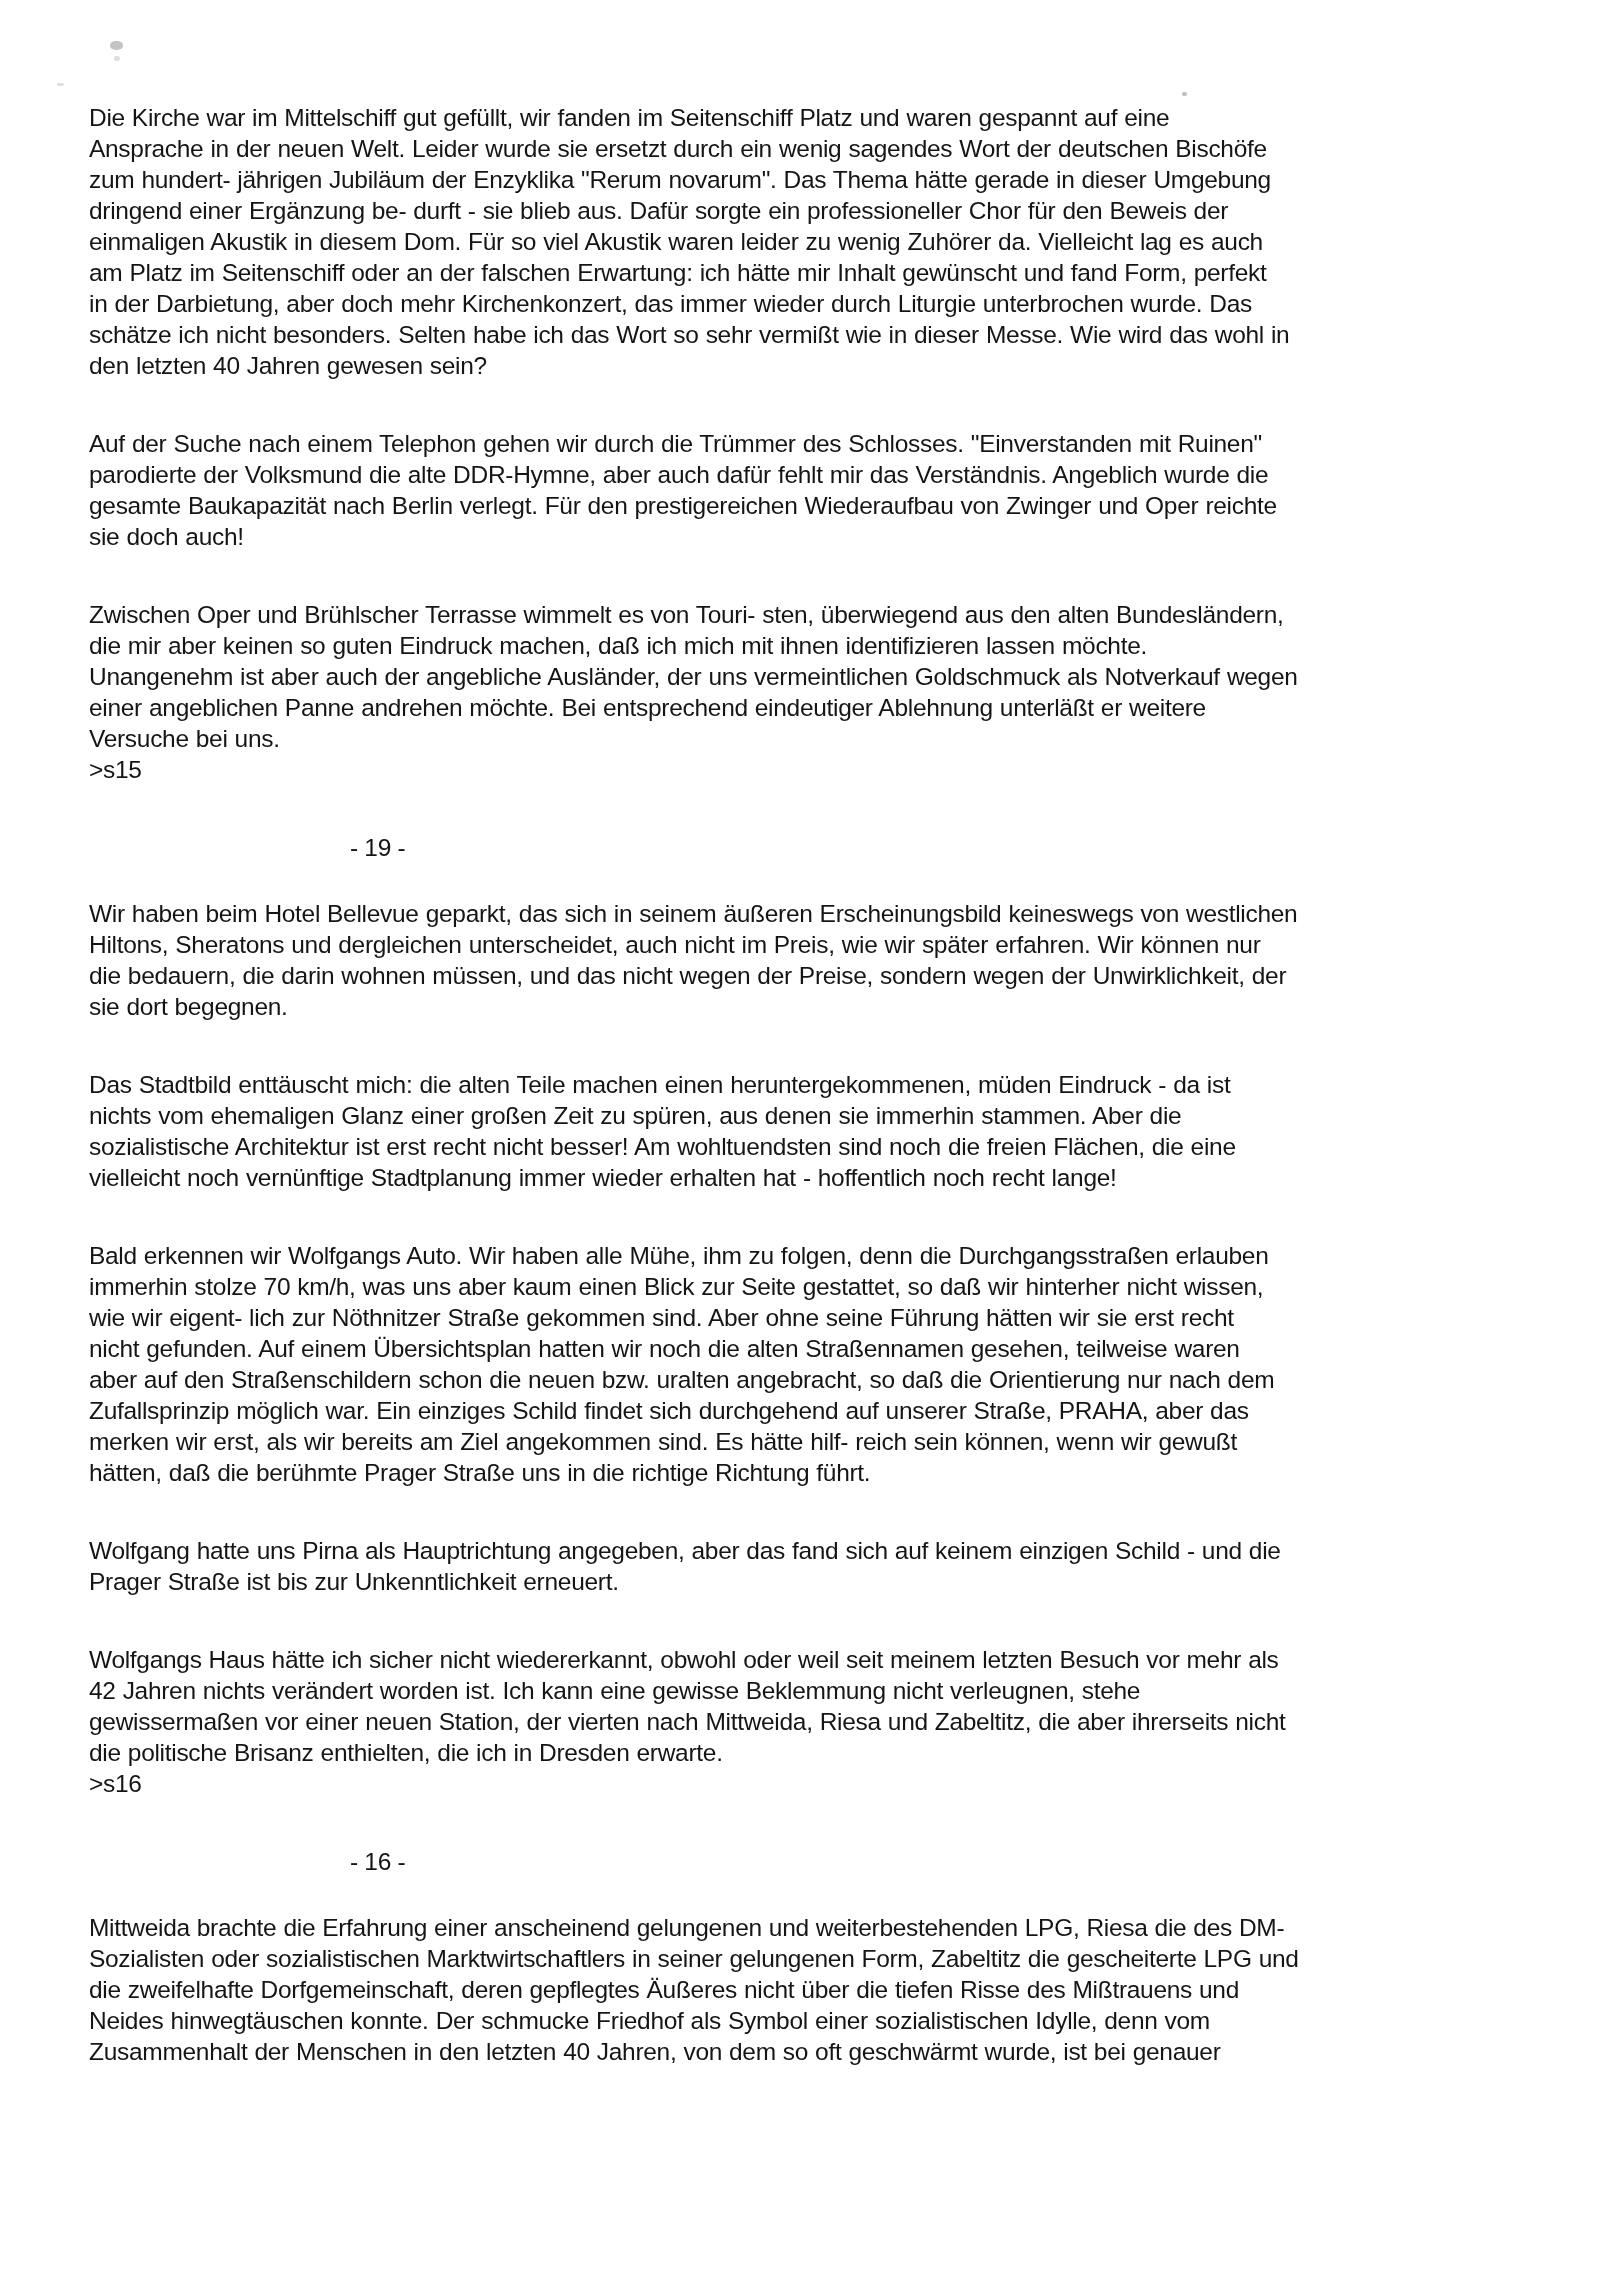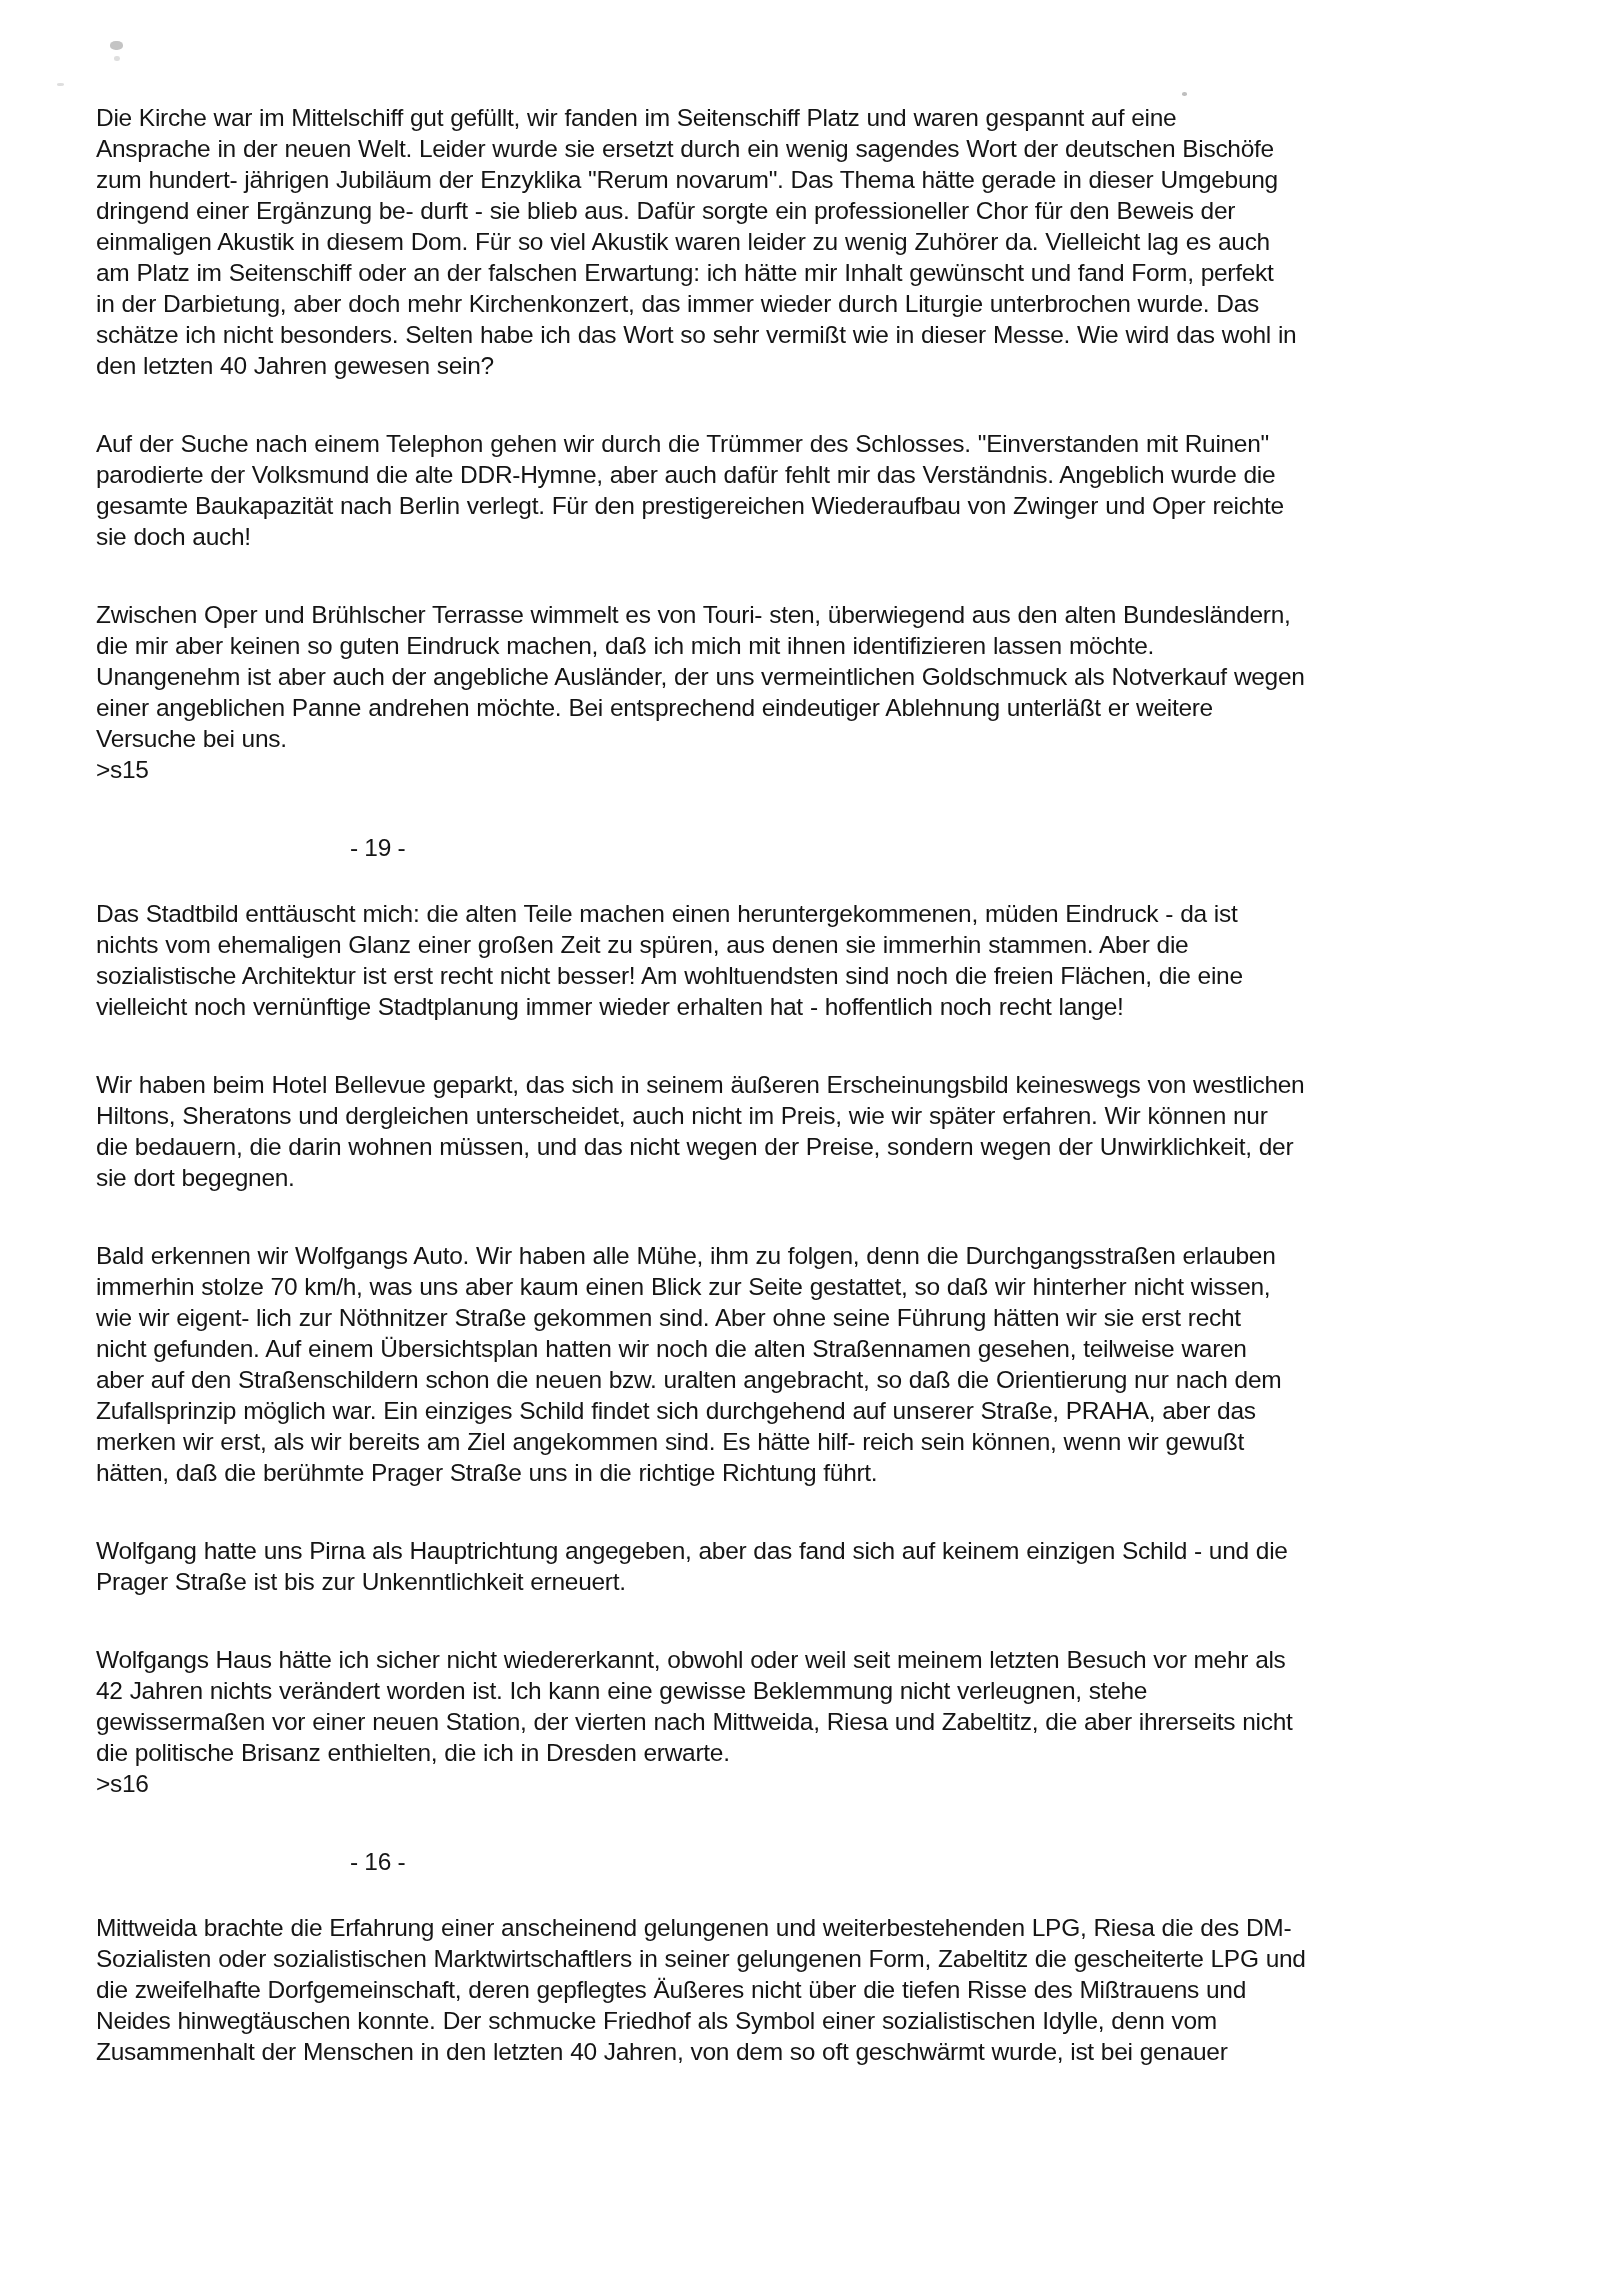--- a/index.html
+++ b/index.html
@@ -19,21 +19,21 @@
     left: 81px;
     top: 102px;
     width: 1465px;
     font-size: 24.5px;
     line-height: 31px;
     letter-spacing: -0.3px;
     color: #151515;
     -webkit-font-smoothing: antialiased;
   }
   .para {
-    margin: 0 0 47px 15px;
+    margin: 0 0 47px 8px;
     white-space: pre-wrap;
     word-spacing: 0.5px;
   }
   .page-marker {
     margin: 33px 0 35px 269px;
     white-space: pre;
   }
   .artifact {
     position: absolute;
     background: #8a8a8a;
@@ -57,28 +57,28 @@
 parodierte der Volksmund die alte DDR-Hymne, aber auch dafür fehlt mir das Verständnis. Angeblich wurde die
 gesamte Baukapazität nach Berlin verlegt. Für den prestigereichen Wiederaufbau von Zwinger und Oper reichte
 sie doch auch!</p>
     <p class="para">Zwischen Oper und Brühlscher Terrasse wimmelt es von Touri- sten, überwiegend aus den alten Bundesländern,
 die mir aber keinen so guten Eindruck machen, daß ich mich mit ihnen identifizieren lassen möchte.
 Unangenehm ist aber auch der angebliche Ausländer, der uns vermeintlichen Goldschmuck als Notverkauf wegen
 einer angeblichen Panne andrehen möchte. Bei entsprechend eindeutiger Ablehnung unterläßt er weitere
 Versuche bei uns.
 &gt;s15</p>
     <div class="page-marker">- 19 -</div>
+    <p class="para">Wir haben beim Hotel Bellevue geparkt, das sich in seinem äußeren Erscheinungsbild keineswegs von westlichen
+Hiltons, Sheratons und dergleichen unterscheidet, auch nicht im Preis, wie wir später erfahren. Wir können nur
+die bedauern, die darin wohnen müssen, und das nicht wegen der Preise, sondern wegen der Unwirklichkeit, der
+sie dort begegnen.</p>
     <p class="para">Das Stadtbild enttäuscht mich: die alten Teile machen einen heruntergekommenen, müden Eindruck - da ist
 nichts vom ehemaligen Glanz einer großen Zeit zu spüren, aus denen sie immerhin stammen. Aber die
 sozialistische Architektur ist erst recht nicht besser! Am wohltuendsten sind noch die freien Flächen, die eine
 vielleicht noch vernünftige Stadtplanung immer wieder erhalten hat - hoffentlich noch recht lange!</p>
-    <p class="para">Wir haben beim Hotel Bellevue geparkt, das sich in seinem äußeren Erscheinungsbild keineswegs von westlichen
-Hiltons, Sheratons und dergleichen unterscheidet, auch nicht im Preis, wie wir später erfahren. Wir können nur
-die bedauern, die darin wohnen müssen, und das nicht wegen der Preise, sondern wegen der Unwirklichkeit, der
-sie dort begegnen.</p>
     <p class="para">Bald erkennen wir Wolfgangs Auto. Wir haben alle Mühe, ihm zu folgen, denn die Durchgangsstraßen erlauben
 immerhin stolze 70 km/h, was uns aber kaum einen Blick zur Seite gestattet, so daß wir hinterher nicht wissen,
 wie wir eigent- lich zur Nöthnitzer Straße gekommen sind. Aber ohne seine Führung hätten wir sie erst recht
 nicht gefunden. Auf einem Übersichtsplan hatten wir noch die alten Straßennamen gesehen, teilweise waren
 aber auf den Straßenschildern schon die neuen bzw. uralten angebracht, so daß die Orientierung nur nach dem
 Zufallsprinzip möglich war. Ein einziges Schild findet sich durchgehend auf unserer Straße, PRAHA, aber das
 merken wir erst, als wir bereits am Ziel angekommen sind. Es hätte hilf- reich sein können, wenn wir gewußt
 hätten, daß die berühmte Prager Straße uns in die richtige Richtung führt.</p>
     <p class="para">Wolfgang hatte uns Pirna als Hauptrichtung angegeben, aber das fand sich auf keinem einzigen Schild - und die
 Prager Straße ist bis zur Unkenntlichkeit erneuert.</p>

